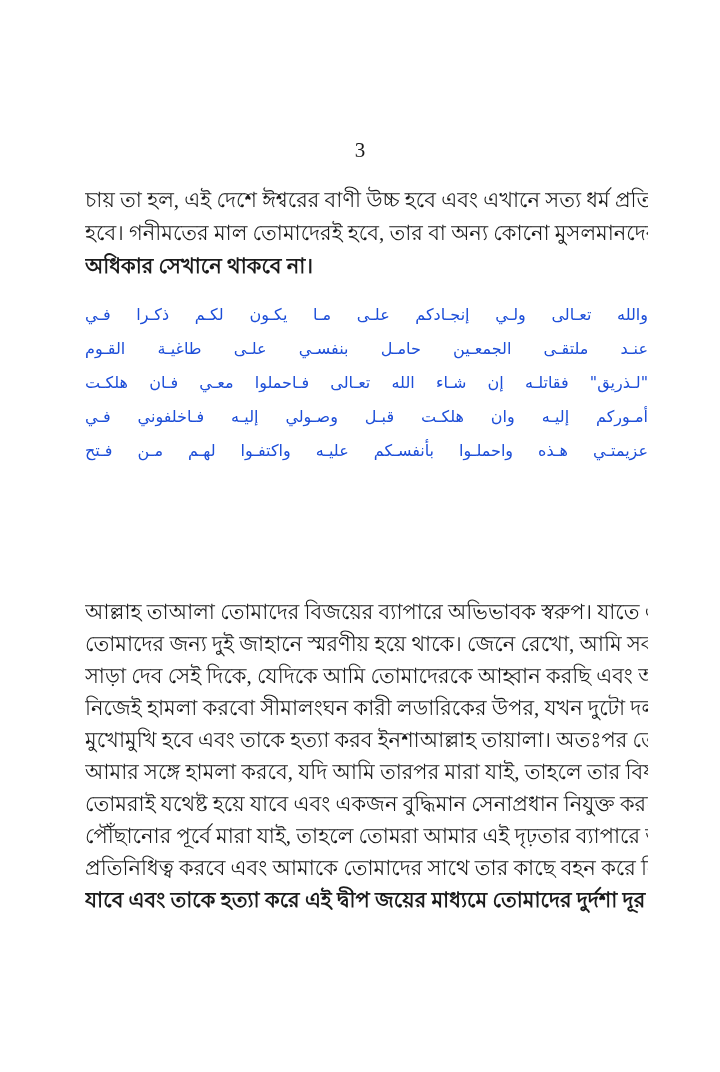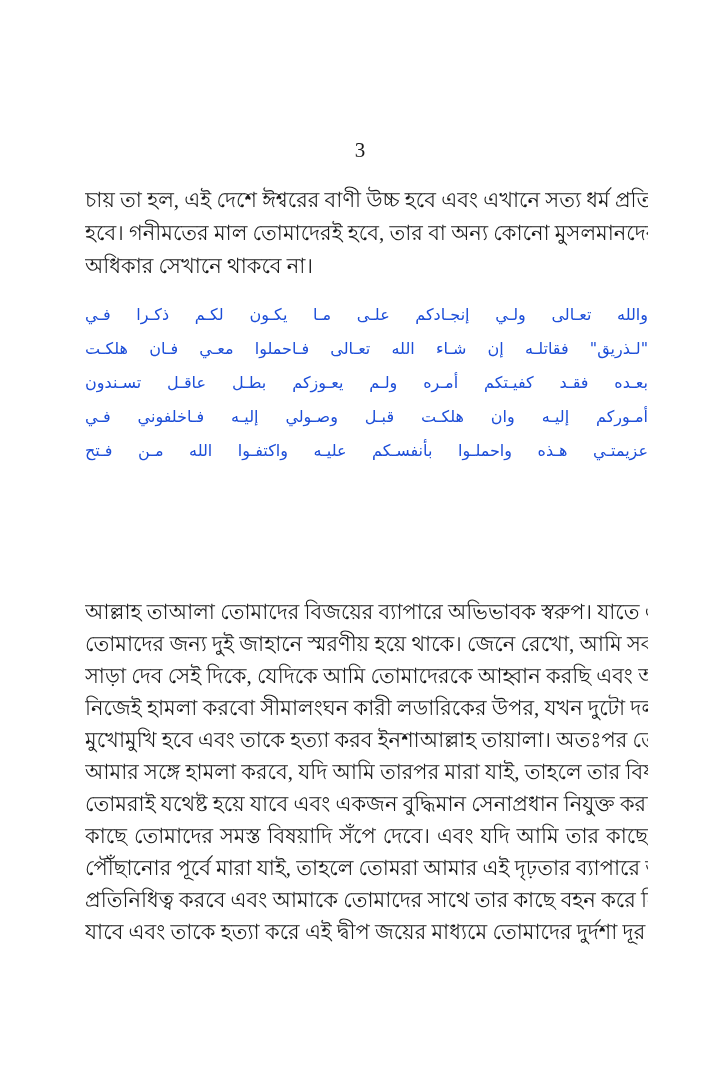--- a/index.html
+++ b/index.html
@@ -32,20 +32,21 @@
     width: 563px;
   }
   .text-block .line {
     white-space: nowrap;
     overflow: hidden;
     text-align: justify;
     text-align-last: justify;
   }
   .text-block .line.last {
     text-align-last: auto;
+    font-weight: bold;
   }
   .bn {
     font-family: "Liberation Serif", serif;
     font-size: 21px;
     color: #1b1b1b;
   }
   .bn .line { line-height: 32px; height: 32px; }
   .block-intro { top: 184px; }
   .block-intro .line { line-height: 33px; height: 33px; }
   .ar {
@@ -65,32 +66,31 @@
   <div class="page-number">3</div>
 
   <div class="text-block bn block-intro" lang="bn">
       <div class="line">চায় তা হল, এই দেশে ঈশ্বরের বাণী উচ্চ হবে এবং এখানে সত্য ধর্ম প্রতিষ্ঠিত</div>
       <div class="line">হবে। গনীমতের মাল তোমাদেরই হবে, তার বা অন্য কোনো মুসলমানদের</div>
       <div class="line last">অধিকার সেখানে থাকবে না।</div>
     </div>
 
   <div class="text-block ar block-arabic" lang="ar" dir="rtl">
       <div class="line">والله تعـالى ولـي إنجـادكم علـى مـا يكـون لكـم ذكـرا فـي</div>
+      <div class="line">عنـد ملتقـى الجمعـين حامـل بنفسـي علـى طاغيـة القـوم</div>
       <div class="line">"لـذريق" فقاتلـه إن شـاء الله تعـالى فـاحملوا معـي فـان هلكـت</div>
-      <div class="line">بعـده فقـد كفيـتكم أمـره ولـم يعـوزكم بطـل عاقـل تسـندون</div>
       <div class="line">أمـوركم إليـه وان هلكـت قبـل وصـولي إليـه فـاخلفوني فـي</div>
-      <div class="line">عزيمتـي هـذه واحملـوا بأنفسـكم عليـه واكتفـوا الله مـن فـتح</div>
+      <div class="line">عزيمتـي هـذه واحملـوا بأنفسـكم عليـه واكتفـوا لهـم مـن فـتح</div>
     </div>
 
   <div class="text-block bn block-translation" lang="bn">
       <div class="line">আল্লাহ তাআলা তোমাদের বিজয়ের ব্যাপারে অভিভাবক স্বরুপ। যাতে এই বিজয়</div>
       <div class="line">তোমাদের জন্য দুই জাহানে স্মরণীয় হয়ে থাকে। জেনে রেখো, আমি সর্বপ্রথম</div>
       <div class="line">সাড়া দেব সেই দিকে, যেদিকে আমি তোমাদেরকে আহ্বান করছি এবং আমি</div>
       <div class="line">নিজেই হামলা করবো সীমালংঘন কারী লডারিকের উপর, যখন দুটো দল পরস্পর</div>
       <div class="line">মুখোমুখি হবে এবং তাকে হত্যা করব ইনশাআল্লাহ তায়ালা। অতঃপর তোমরা</div>
       <div class="line">আমার সঙ্গে হামলা করবে, যদি আমি তারপর মারা যাই, তাহলে তার বিষয়ে</div>
       <div class="line">তোমরাই যথেষ্ট হয়ে যাবে এবং একজন বুদ্ধিমান সেনাপ্রধান নিযুক্ত করবে, তার</div>
-      <div class="line">কাছে তোমাদের সমস্ত বিষয়াদি সঁপে দেবে। এবং যদি আমি তার কাছে</div>
       <div class="line">পৌঁছানোর পূর্বে মারা যাই, তাহলে তোমরা আমার এই দৃঢ়তার ব্যাপারে আমার</div>
       <div class="line">প্রতিনিধিত্ব করবে এবং আমাকে তোমাদের সাথে তার কাছে বহন করে নিয়ে</div>
       <div class="line last">যাবে এবং তাকে হত্যা করে এই দ্বীপ জয়ের মাধ্যমে তোমাদের দুর্দশা দূর করবে।</div>
     </div>
 </div>
 
 </body></html>

